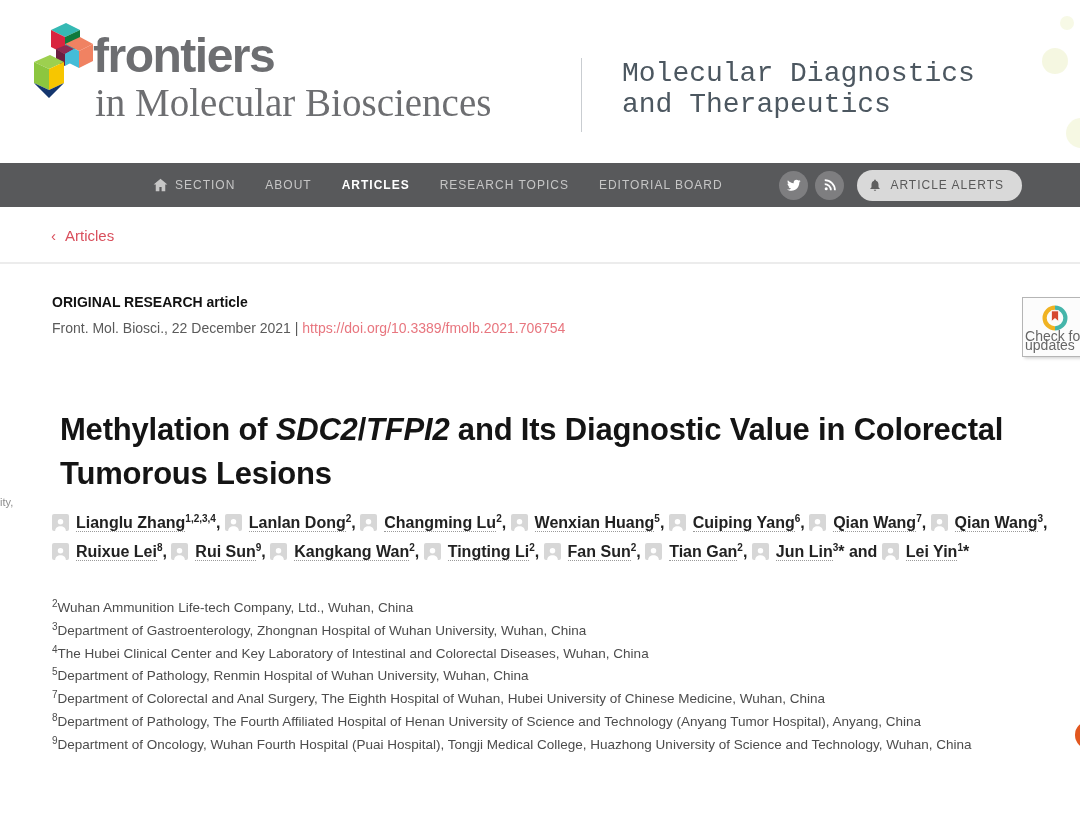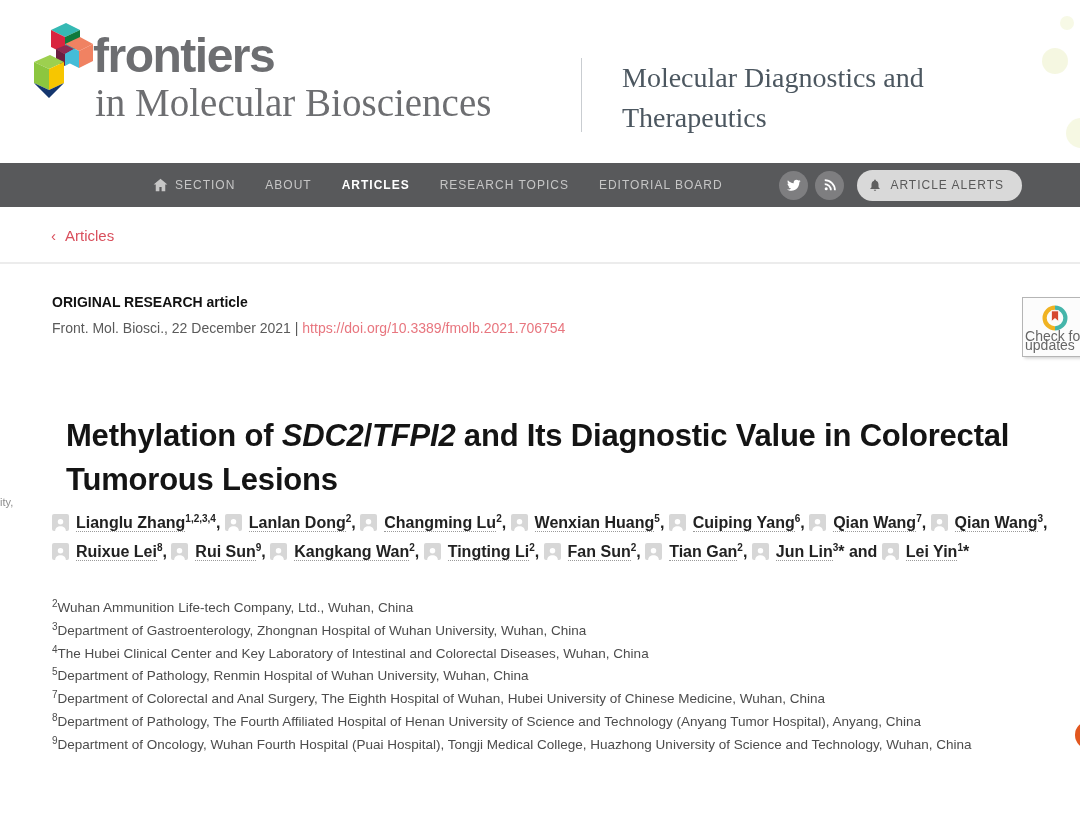--- a/index.html
+++ b/index.html
@@ -6,21 +6,21 @@
   body{
     width:1080px;height:821px;position:relative;overflow:hidden;
     background:#ffffff;font-family:"Liberation Sans",sans-serif;
   }
   
   .header{position:absolute;top:0;left:0;width:1080px;height:163px;background:#fff;}
   .logo-cubes{position:absolute;left:26px;top:18px;}
   .logo-word{position:absolute;left:93px;top:28px;font-size:48px;font-weight:bold;color:#6d6e71;letter-spacing:-1.5px;}
   .logo-sub{position:absolute;left:95px;top:80px;font-family:"Liberation Serif",serif;font-size:39px;color:#6d6e71;}
   .header-divider{position:absolute;left:581px;top:58px;width:1px;height:74px;background:#c9cdd1;}
-  .journal-section{position:absolute;left:622px;top:58px;width:400px;font-family:Liberation Serif, serif;font-size:28px;line-height:40px;color:#4c5760;}
+  .journal-section{position:absolute;left:622px;top:58px;width:400px;font-family:Liberation Mono, monospace;font-size:28px;line-height:31px;color:#4c5760;}
   .deco-dot{position:absolute;border-radius:50%;background:#edf1c8;}
   
   .nav{position:absolute;top:163px;left:0;width:1080px;height:44px;background:#58595b;display:flex;align-items:center;}
   .nav-items{display:flex;align-items:center;margin-left:138px;height:44px;}
   .nav-item{display:flex;align-items:center;gap:7px;padding:0 15px;height:52px;color:#c6c6c6;font-size:12px;letter-spacing:1px;text-decoration:none;cursor:pointer;white-space:nowrap;}
   .nav-item.active{color:#ffffff;font-weight:bold;}
   .nav-item .caret{font-size:9px;color:#c6c6c6;}
   .nav-right{margin-left:auto;margin-right:58px;display:flex;align-items:center;gap:7px;}
   .icon-circle{width:29px;height:29px;border-radius:50%;background:#7e7e80;display:flex;align-items:center;justify-content:center;cursor:pointer;flex:none;}
   .alerts-pill{height:31px;border-radius:16px;background:#d9d9d9;color:#595959;display:flex;align-items:center;gap:8px;padding:0 18px 0 11px;font-size:12px;letter-spacing:1px;margin-left:6px;cursor:pointer;white-space:nowrap;}
@@ -30,21 +30,21 @@
   .section-divider{position:absolute;top:262px;left:0;width:1080px;height:2px;background:#ececec;}
   
   .meta{position:absolute;left:52px;top:294px;}
   .meta-type{font-size:14px;font-weight:bold;color:#111;}
   .meta-cite{margin-top:10px;font-size:14px;color:#5a5a5a;}
   .meta-cite a{color:#e8767f;text-decoration:none;cursor:pointer;}
   
   .crossmark{position:absolute;left:1022px;top:297px;width:64px;height:58px;border:1px solid #b5b5b5;background:#fcfcfc;box-shadow:1.5px 1.5px 3px rgba(0,0,0,.18);display:flex;flex-direction:column;align-items:center;justify-content:center;cursor:pointer;}
   .crossmark-text{font-size:14px;color:#666;line-height:9px;text-align:left;margin-top:1px;}
   
-  .title{position:absolute;left:51px;top:399px;width:985px;margin:15px;font-size:31px;line-height:44px;font-weight:bold;color:#141414;letter-spacing:-0.2px;}
+  .title{position:absolute;left:51px;top:399px;width:985px;margin:9px;font-size:31px;line-height:44px;font-weight:bold;color:#141414;letter-spacing:-0.2px;}
   .title em{font-style:italic;}
   
   .authors{position:absolute;left:52px;top:509px;width:1005px;font-size:16px;line-height:28.5px;color:#222;font-weight:bold;}
   .avatar{display:inline-flex;width:17px;height:17px;background:#d7d7d7;border-radius:2px;vertical-align:-3px;margin-right:7px;align-items:flex-end;justify-content:center;overflow:hidden;}
   .author-name{color:#222;text-decoration:none;border-bottom:1px dotted #9a9a9a;cursor:pointer;}
   .authors sup{font-size:10px;line-height:0;}
   
   .affiliations{position:absolute;left:52px;top:597px;width:1012px;font-size:13.5px;line-height:22.8px;color:#4c4c4c;}
   .affiliations sup{font-size:10px;line-height:0;}
   

